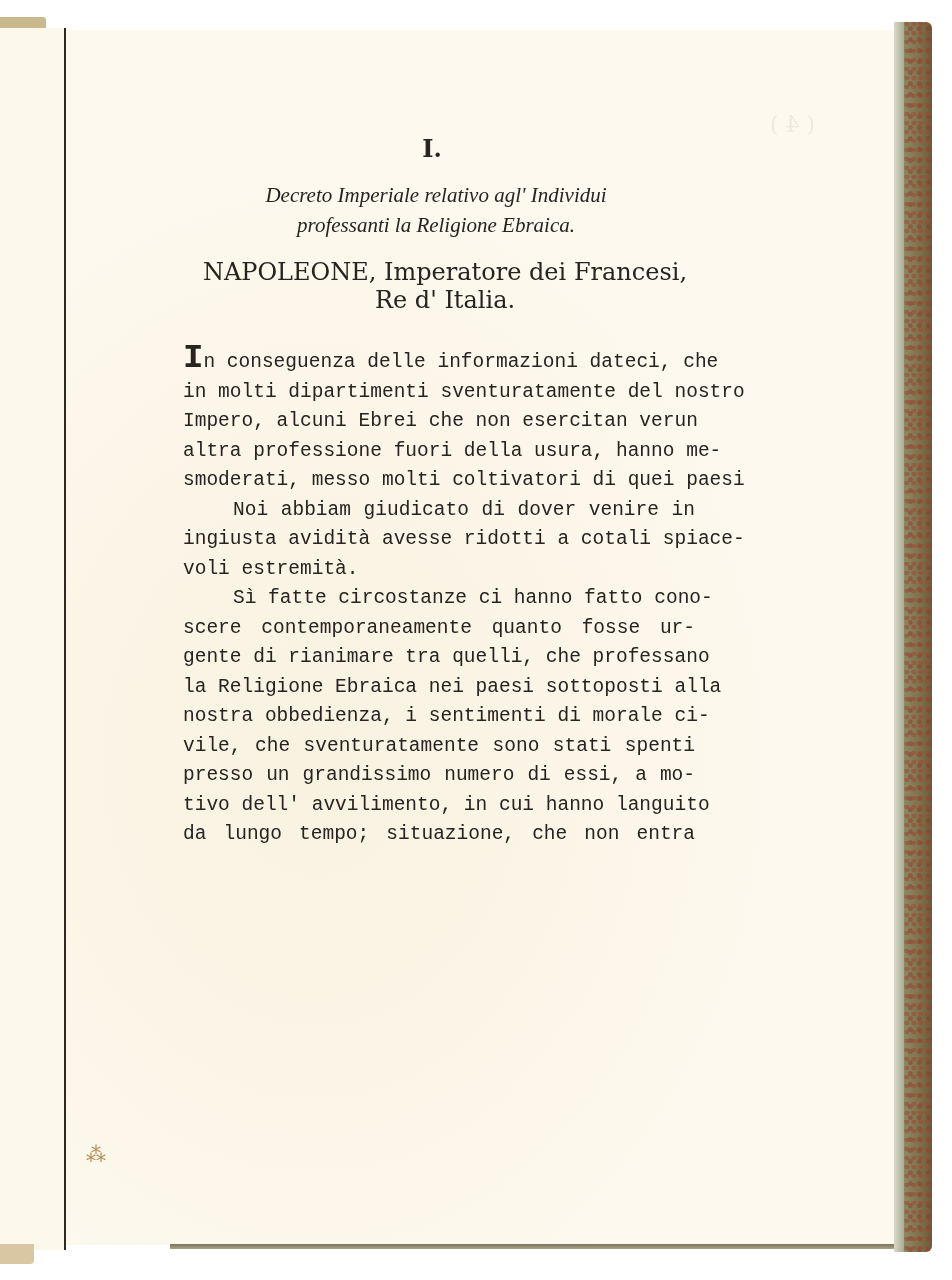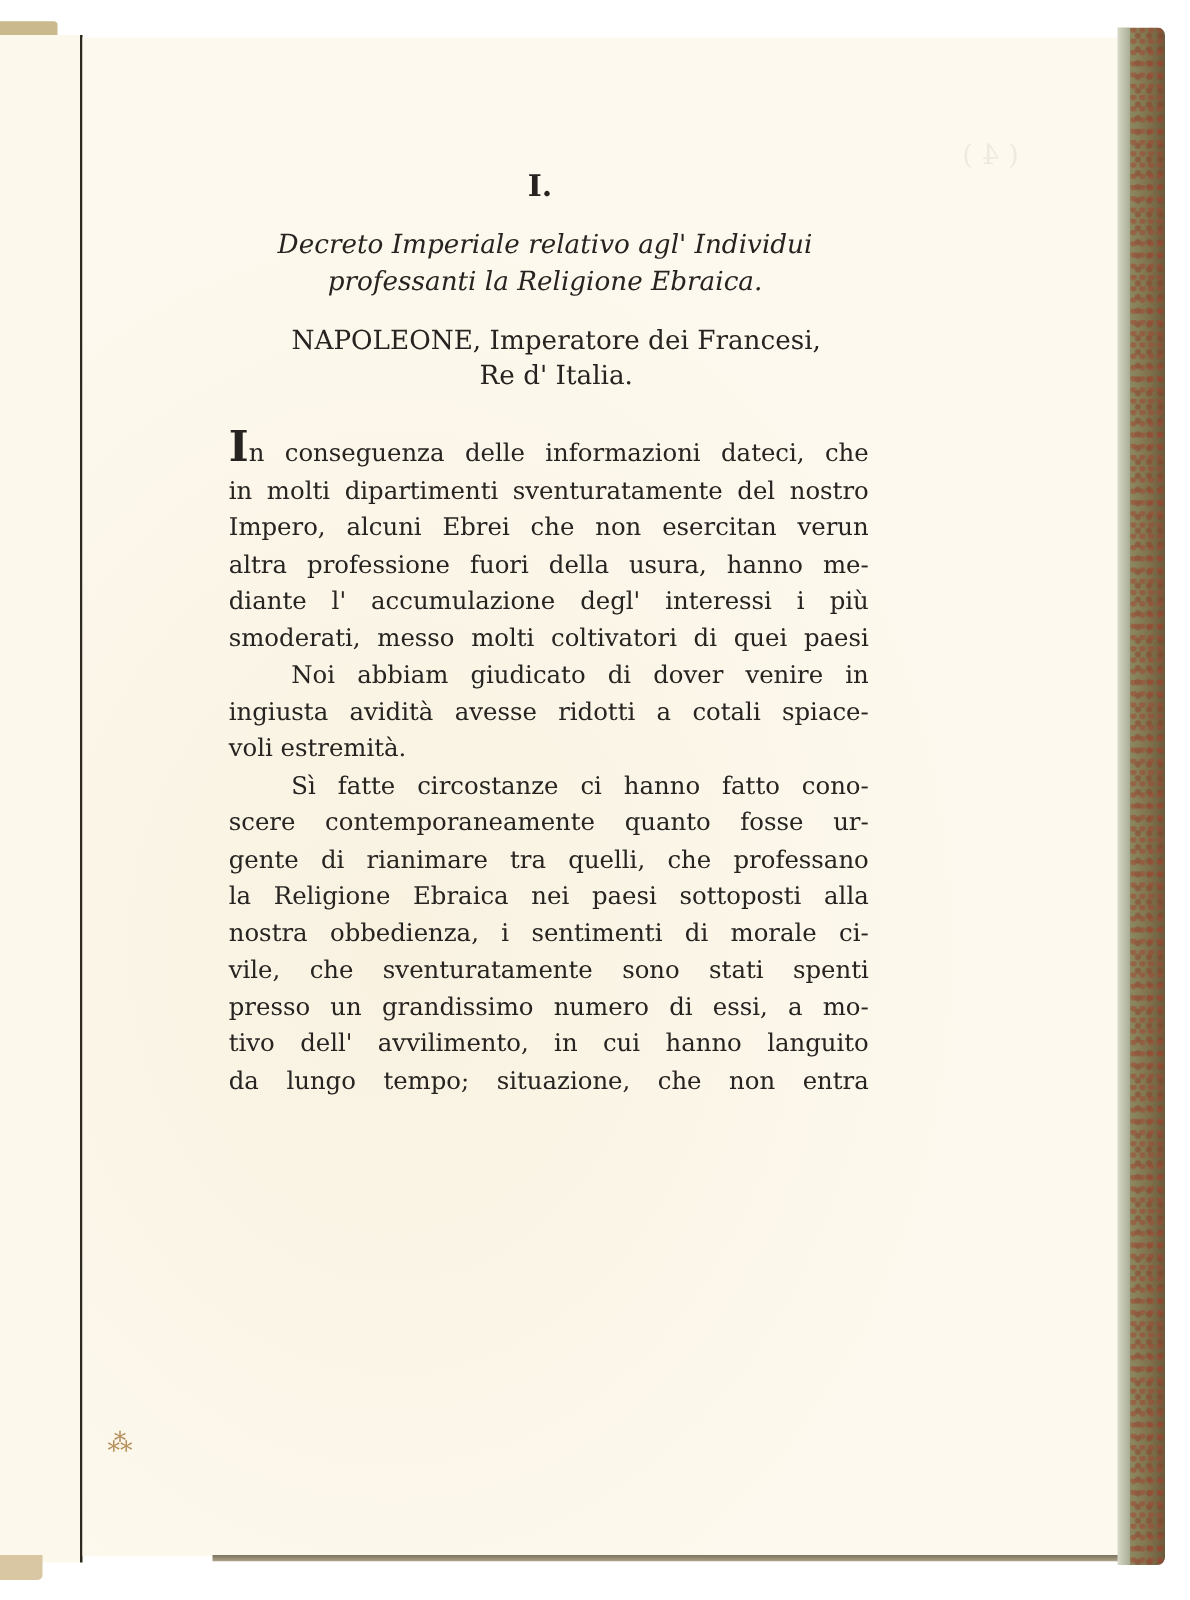--- a/index.html
+++ b/index.html
@@ -47,31 +47,31 @@
     position:absolute; left:175px; top:110px; width:640px; color:rgba(120,110,90,0.10);
     font-size:22px; line-height:30px; transform:scaleX(-1); white-space:pre; pointer-events:none;
   }
   .content {
     position:absolute; left:183px; top:134px; width:512px; color:#262320;
   }
   .numeral {
     text-align:center; font-size:24px; font-weight:bold; margin-left:-14px; height:46px; line-height:30px;
   }
   .title {
-    font-style:italic; text-align:center; font-size:21px; line-height:30px; margin-left:-6px;
+    font-style:italic; text-align:center; font-size:21px; line-height:30px; margin-left:-6px;font-family:Liberation Serif, serif;
   }
   .dateline {
     font-size:22px; margin-top:14px; line-height:30px; white-space:nowrap; margin-left:2px;
     letter-spacing:-0.4px;
   }
   .sovereign {
-    text-align:center; font-size:21px; line-height:28px; margin-top:18px; margin-left:12px;
+    text-align:center; font-size:24px; line-height:28px; margin-top:18px; margin-left:12px;
   }
   .body-text {
-    margin-top:34px; font-size:19.5px; line-height:29.5px; text-align:justify;
+    margin-top:34px; font-size:19.5px; line-height:29.5px; text-align:justify;font-family:Liberation Mono, monospace;
   }
   .body-text p { margin:0; }
   .body-text .line { display:block; text-align:justify; text-align-last:justify; white-space:nowrap; }
   .body-text .line.last { text-align-last:left; }
   .indent { padding-left:50px; }
   .dropcap { font-size:34px; font-weight:bold; line-height:20px; }
   .ornament {
     position:absolute; left:86px; top:1142px; color:#b58f5c; font-size:20px;
   }
 </style>
@@ -105,21 +105,20 @@
     <div>NAPOLEONE, Imperatore dei Francesi,</div>
     <div>Re d' Italia.</div>
   </div>
 
   <div class="body-text">
     <p>
       <span class="line"><span class="dropcap">I</span><span>n conseguenza delle informazioni dateci, che</span></span>
       <span class="line">in molti dipartimenti sventuratamente del nostro</span>
       <span class="line">Impero, alcuni Ebrei che non esercitan verun</span>
       <span class="line">altra professione fuori della usura, hanno me-</span>
-      <span class="line">diante l' accumulazione degl' interessi i più</span>
       <span class="line">smoderati, messo molti coltivatori di quei paesi</span>
     </p>
     <p>
       <span class="line indent">Noi abbiam giudicato di dover venire in</span>
       <span class="line">ingiusta avidità avesse ridotti a cotali spiace-</span>
       <span class="line last">voli estremità.</span>
     </p>
     <p>
       <span class="line indent">Sì fatte circostanze ci hanno fatto cono-</span>
       <span class="line">scere contemporaneamente quanto fosse ur-</span>

